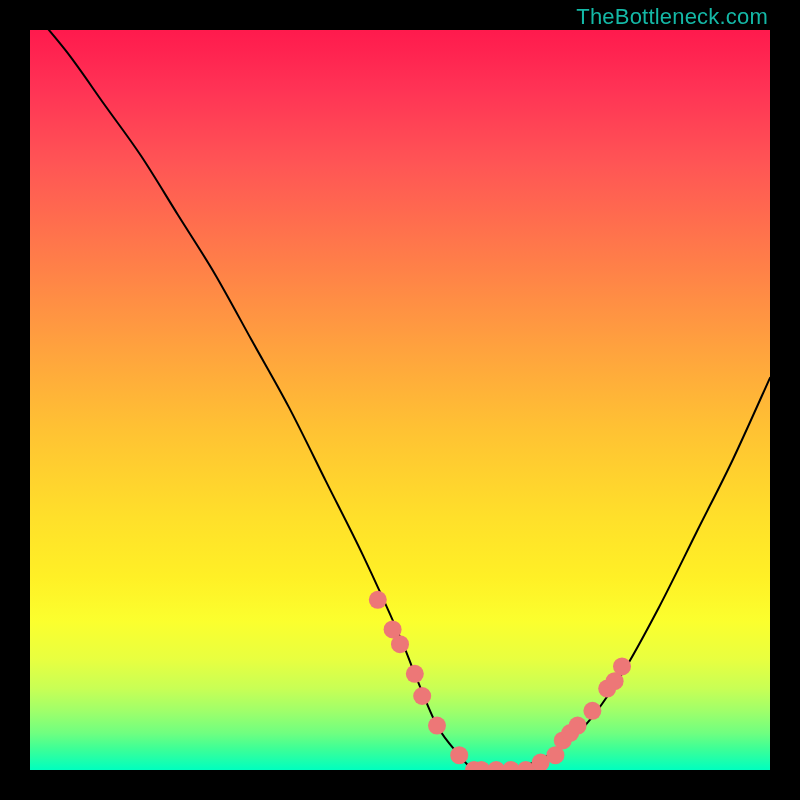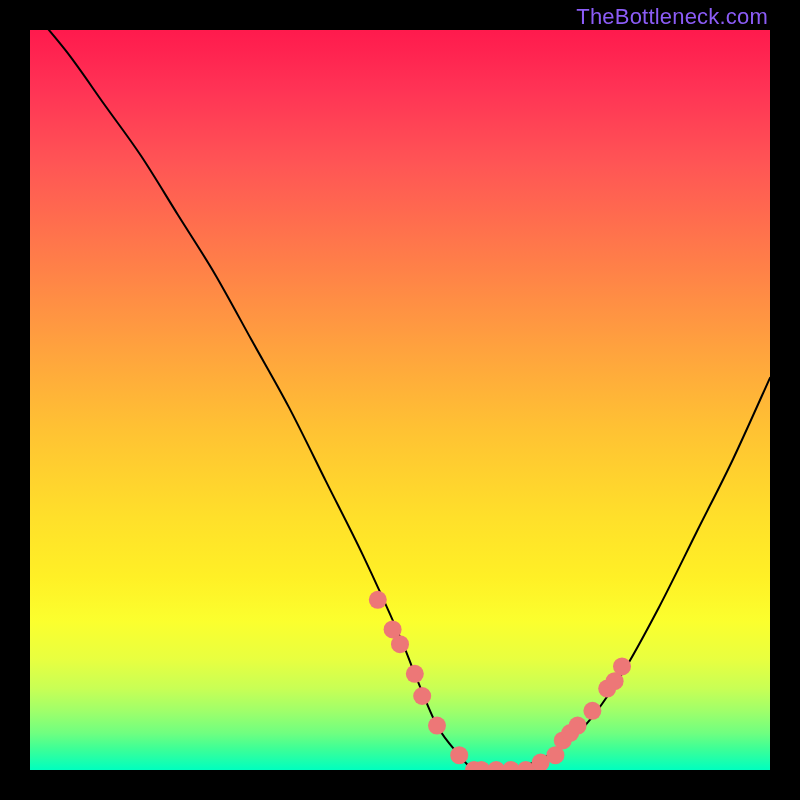--- a/index.html
+++ b/index.html
@@ -42,21 +42,21 @@
       #40ff95 97%,
       #20ffaa 98.5%,
       #00ffbf 100%
     );
     overflow: hidden;
   }
   .watermark {
     position: absolute;
     top: 4px;
     right: 32px;
-    color: #8b5cf6;
+    color: #14b8a6;
     font-size: 22px;
     font-weight: 500;
     letter-spacing: 0.2px;
     user-select: none;
   }
   svg.curve {
     position: absolute;
     left: 0;
     top: 0;
     width: 740px;

